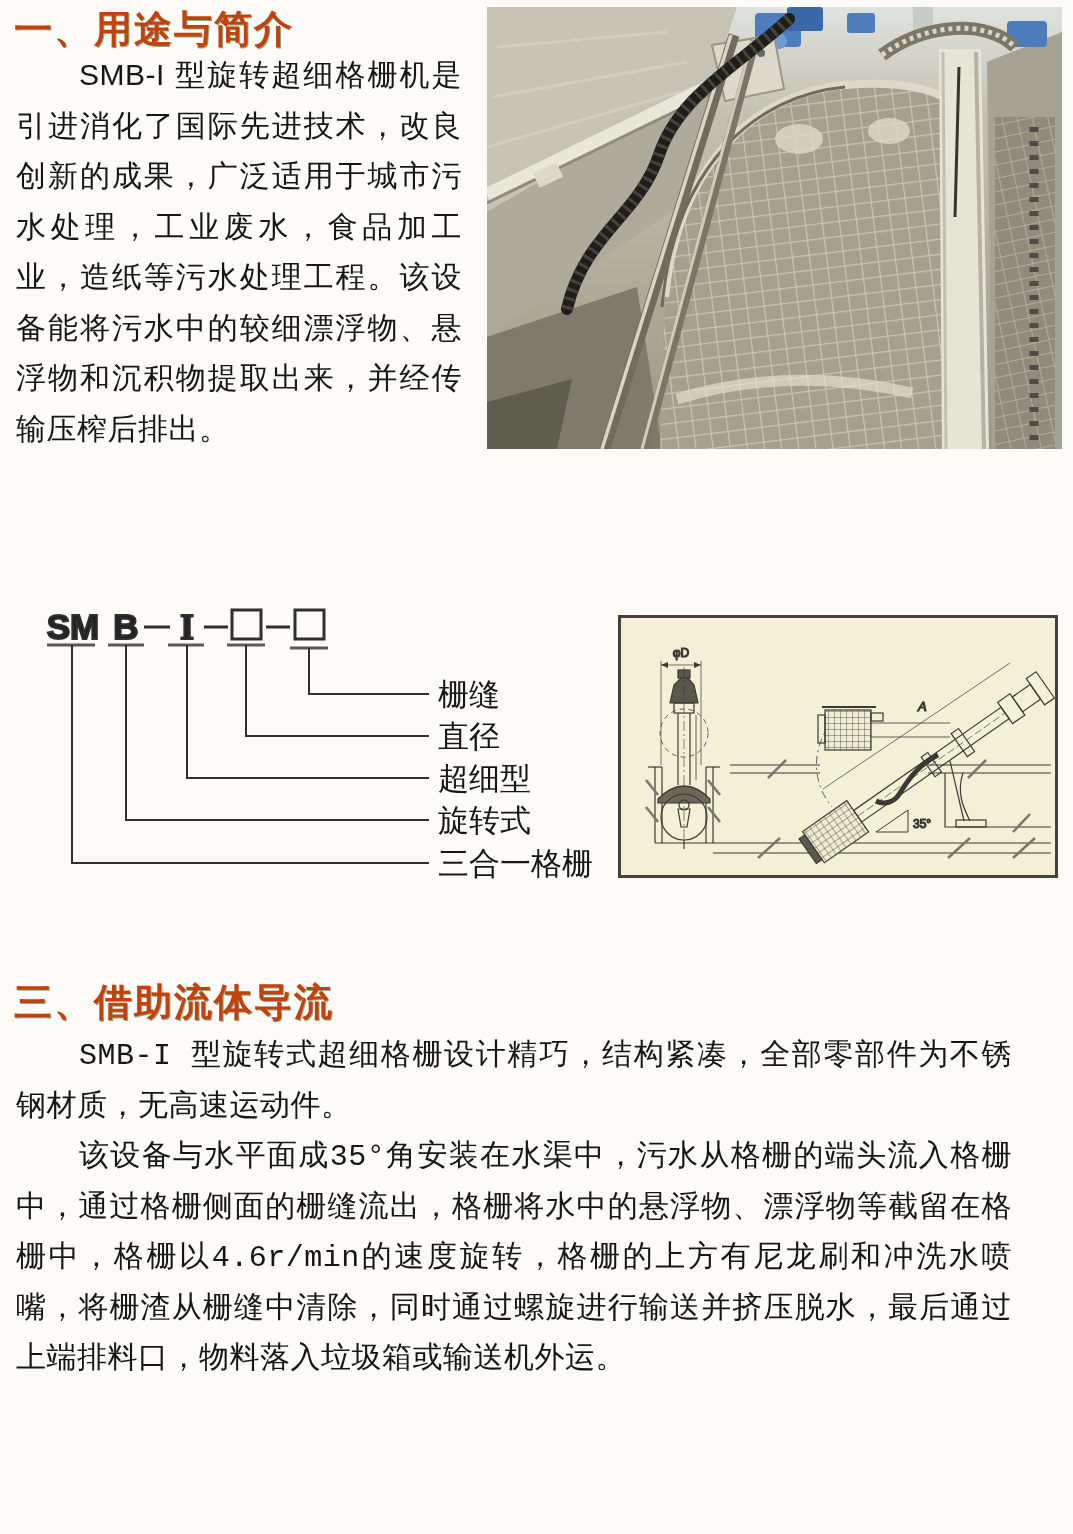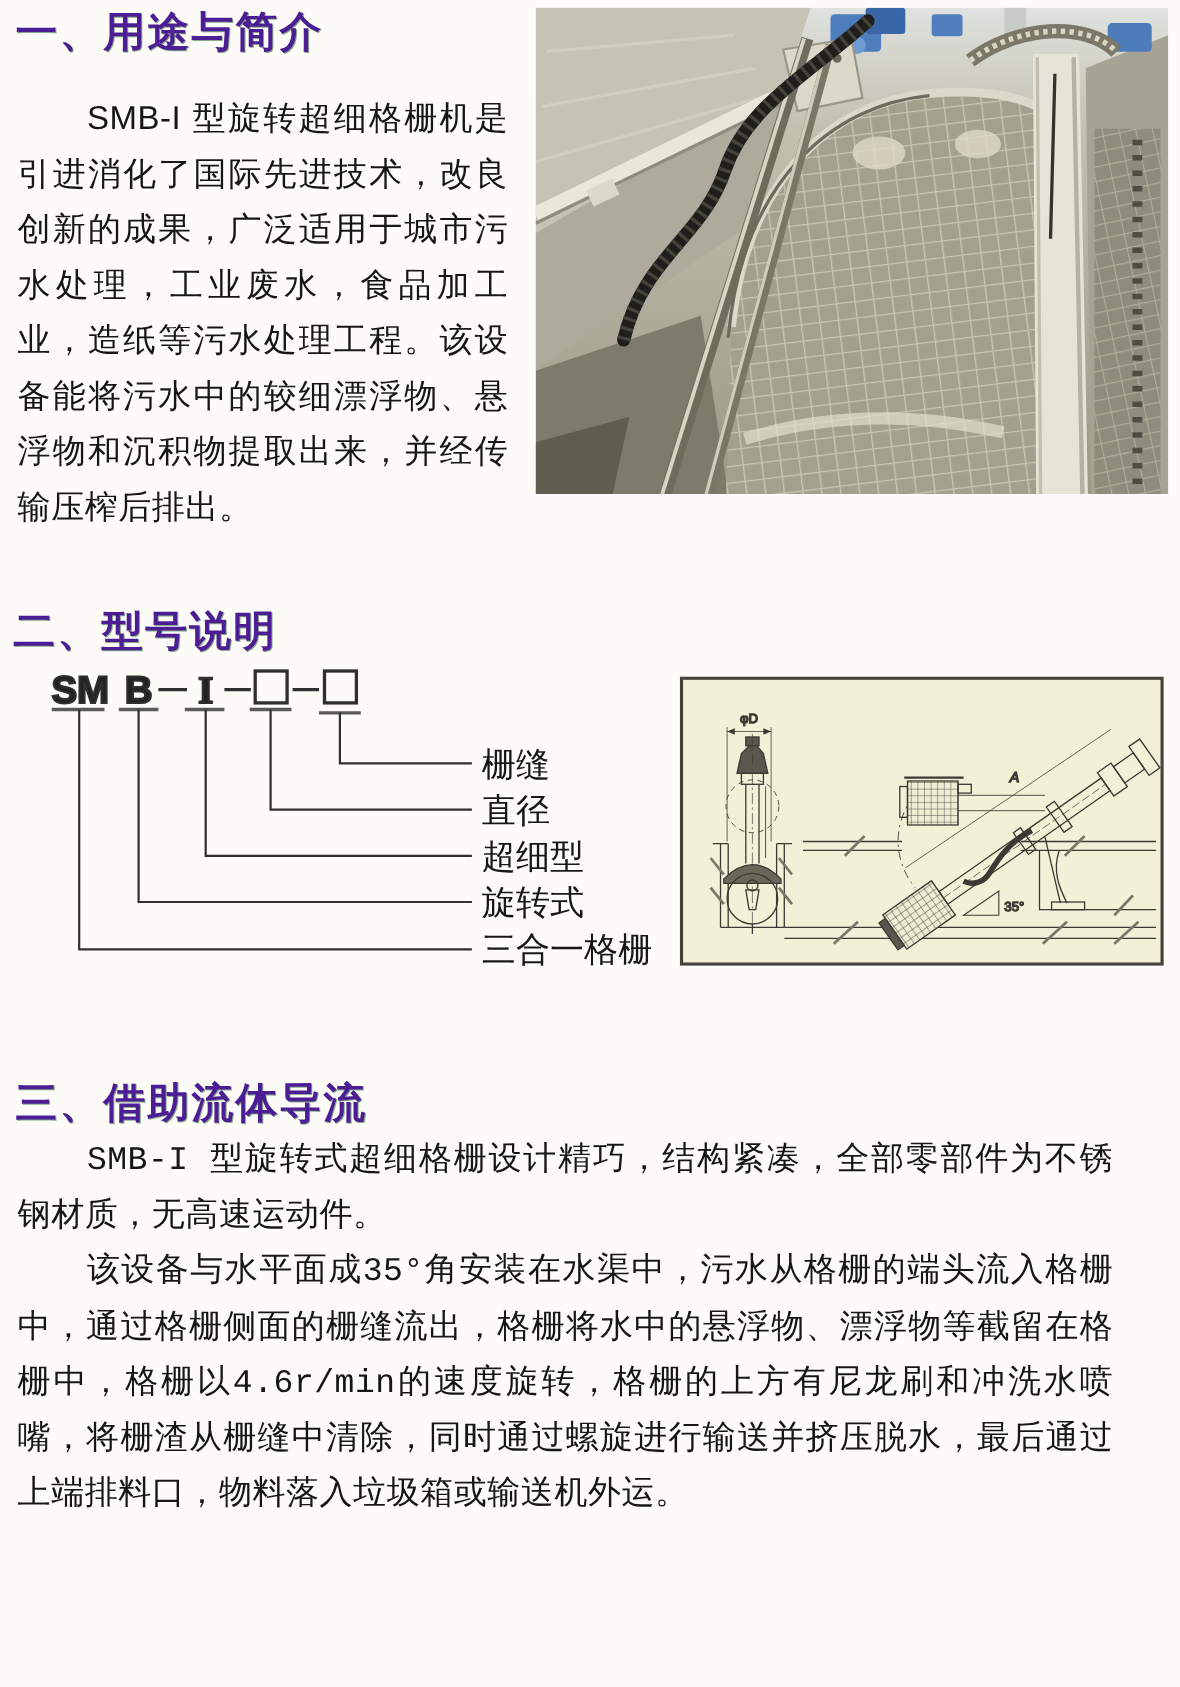--- a/index.html
+++ b/index.html
@@ -4,30 +4,30 @@
 <style>
   html,body{margin:0;padding:0;background:#888;}
   .page{
     position:relative;width:1073px;height:1534px;margin:0 auto;
     background:#fcfbf7;overflow:hidden;
     font-family:"Liberation Sans","DejaVu Sans",sans-serif;
     color:#161616;
   }
   .h-green{
     position:absolute;margin:0;font-size:38px;font-weight:800;
-    color:#4c1d95;letter-spacing:2px;white-space:nowrap;
+    color:#c2410c;letter-spacing:2px;white-space:nowrap;
     text-shadow:1px 1px 0 rgba(40,110,46,.55);
   }
   .para{
     position:absolute;margin:0;font-size:30px;line-height:50.5px;
     text-align:justify;text-indent:2.1em;color:#161616;
     letter-spacing:.5px;
   }
   .para p{margin:0;text-indent:2.1em;font-family:Liberation Mono, monospace;}
-  #intro-para{left:16px;top:50px;width:446px;margin-top:33px;}
+  #intro-para{left:16px;top:50px;width:446px;}
   #principle-paras{left:16px;top:1031px;width:996px;}
   .photo-wrap{position:absolute;left:487px;top:7px;width:575px;height:442px;}
   .modeltree-wrap{position:absolute;left:12px;top:602px;width:580px;height:292px;margin-left:32px;}
   .drawing-wrap{position:absolute;left:618px;top:615px;width:440px;height:304px;}
   svg text{font-family:"Liberation Sans","DejaVu Sans",sans-serif;}
   .code-letter{font-size:35px;fill:#222;font-weight:600;}
   .callout-label{font-size:31px;fill:#171717;}
   .draw-label{fill:#35342c;}
 </style>
 </head>
@@ -107,21 +107,20 @@
         <line x1="247" y1="28" x2="118" y2="442" stroke="#6f6c5e" stroke-width="11"></line>
         <line x1="244" y1="28" x2="115" y2="442" stroke="#d8d5c4" stroke-width="3.5"></line>
         <line x1="268" y1="34" x2="158" y2="442" stroke="#7a7768" stroke-width="9"></line>
         <line x1="265" y1="34" x2="155" y2="442" stroke="#cfccbb" stroke-width="3"></line>
         <path d="M302,12 C252,58 192,88 172,148 C152,208 97,228 80,302" fill="none" stroke="#1f1e1a" stroke-width="12" stroke-linecap="round"></path>
         <path d="M302,12 C252,58 192,88 172,148 C152,208 97,228 80,302" fill="none" stroke="#45443c" stroke-width="12" stroke-dasharray="3 6" stroke-linecap="butt"></path>
       </g>
     </svg>
   </div>
 
-  <h2 class="h-green" style="left:12px;top:548px;">二、型号说明</h2>
 
   <div class="modeltree-wrap">
     <svg width="580" height="292" viewBox="0 0 580 292">
       <g stroke="#2f2f2f" stroke-width="2" fill="none">
 
         <text class="code-letter" x="29" y="37" text-anchor="middle">SM</text>
         <text class="code-letter" x="82" y="37" text-anchor="middle">B</text>
         <text class="code-letter" x="143" y="37" text-anchor="middle" style="font-family:'Liberation Serif',serif;">I</text>
 
         <g stroke-width="3">

